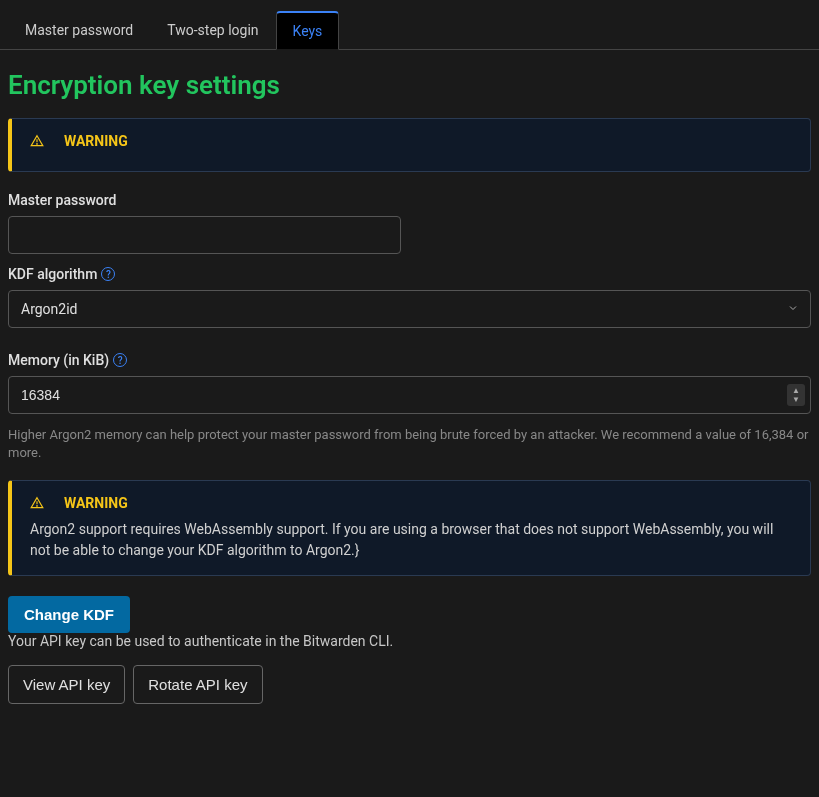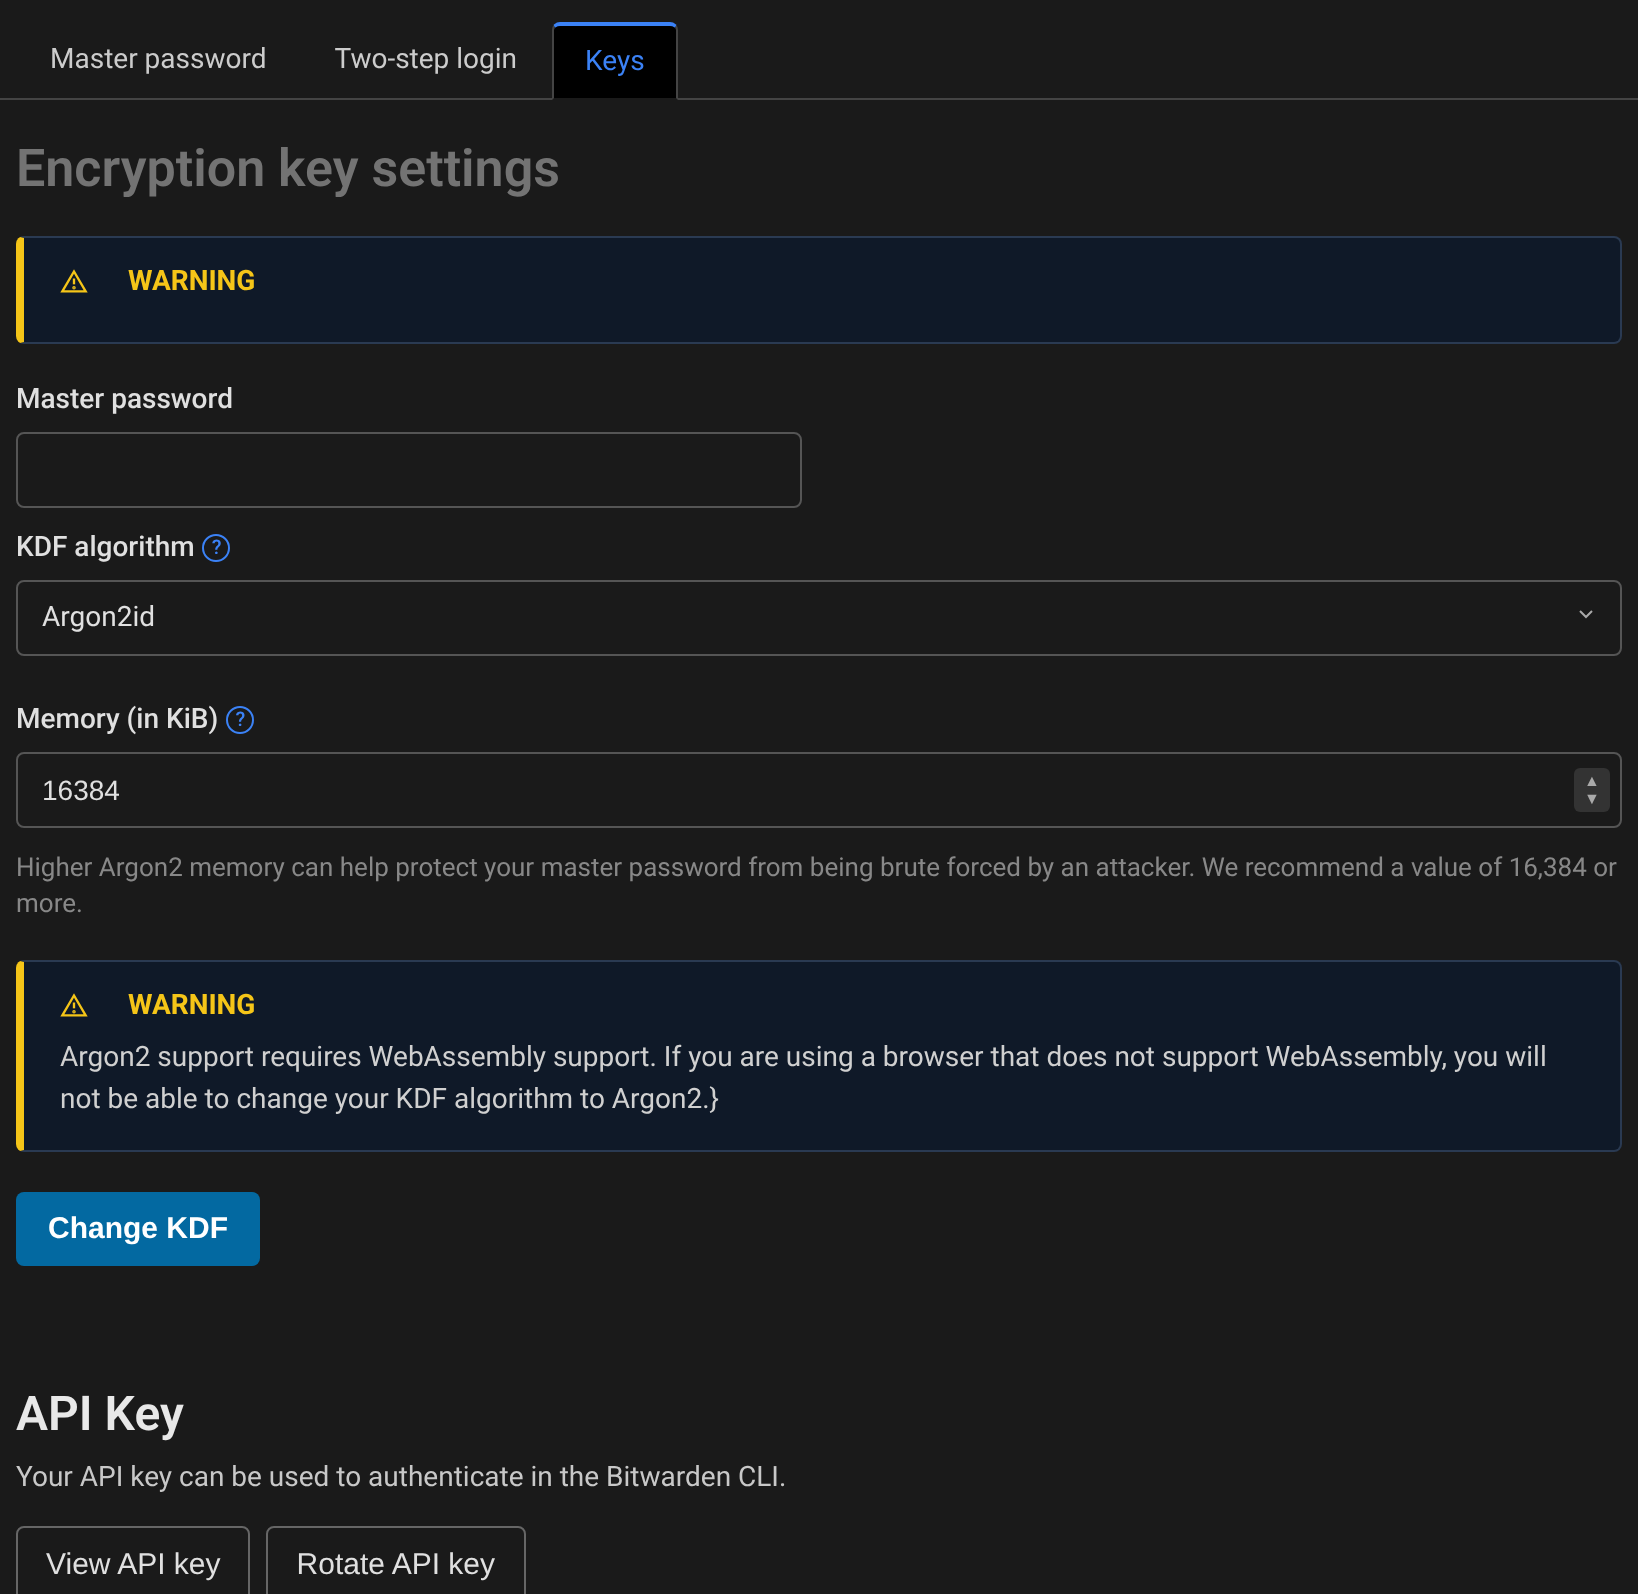--- a/index.html
+++ b/index.html
@@ -29,21 +29,21 @@
 }
 .tab.active {
   color: #3b82f6;
   border: 1px solid #444;
   border-top: 2px solid #3b82f6;
   border-bottom: 1px solid #1a1a1a;
   border-radius: 4px 4px 0 0;
   background: #000000;
 }
 .content { padding: 20px 8px 8px 8px; }
-h1 { font-size: 26px; font-weight: 600; color: #737373; margin-bottom: 18px; }
+h1 { font-size: 26px; font-weight: 600; color: #22c55e; margin-bottom: 18px; }
 h2 { font-size: 24px; font-weight: 600; color: #e8e8e8; margin-bottom: 10px; margin-top: 60px; }
 .callout {
   background: #0f1928;
   border: 1px solid #2a3a52;
   border-left: 4px solid #f5c518;
   border-radius: 4px;
   padding: 14px 18px;
   margin-bottom: 20px;
 }
 .callout-title {
@@ -217,20 +217,19 @@
             <circle cx="12" cy="17" r="0.5" fill="#f5c518"></circle>
           </svg>
       </span>
       <span>WARNING</span>
     </div>
     <div class="callout-body">Argon2 support requires WebAssembly support. If you are using a browser that does not support WebAssembly, you will not be able to change your KDF algorithm to Argon2.}</div>
   </div>
 
   <button class="btn-primary">Change KDF</button>
 
-  <h2>API Key</h2>
   <div class="desc">Your API key can be used to authenticate in the Bitwarden CLI.</div>
   <div class="btn-row">
     <button class="btn-secondary">View API key</button>
     <button class="btn-secondary">Rotate API key</button>
   </div>
 
 </div>
 
 </body></html>

